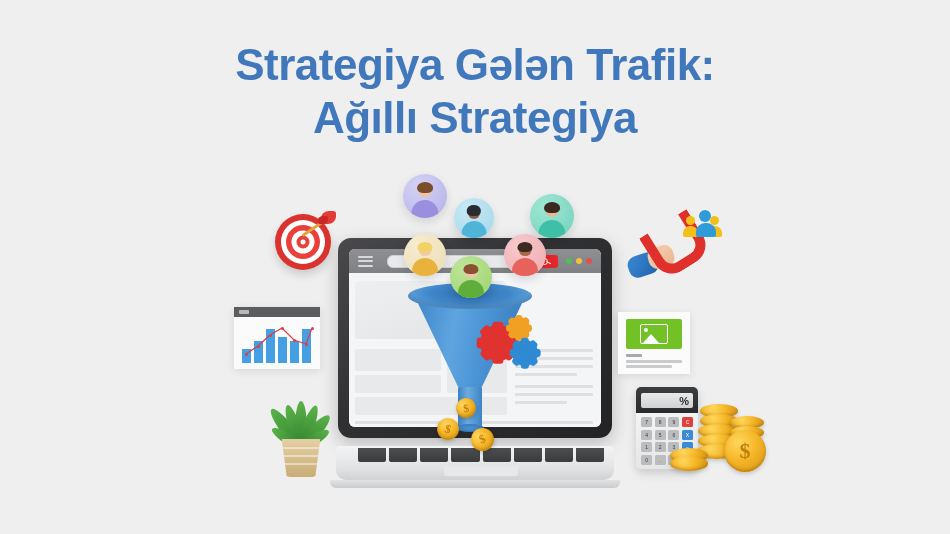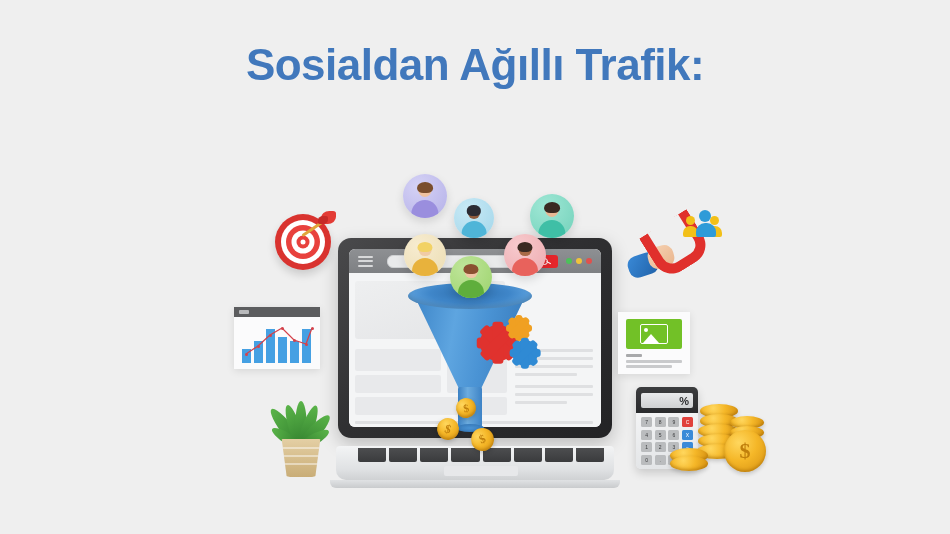--- a/index.html
+++ b/index.html
@@ -186,21 +186,22 @@
   .pot i { position:absolute; left:0; width:100%; height:2px; background:rgba(255,255,255,.45); }
   .leaf { position:absolute; bottom:30px; left:50%; background: linear-gradient(160deg,#5cb64a,#2f7d2c);
     border-radius: 50% 50% 50% 50% / 60% 60% 40% 40%; transform-origin: 50% 100%; }
 </style>
 </head>
 <body>
 
 <div id="stage" style="background: rgb(239, 239, 239);">
 
   <div class="title-block">
-    <span class="title-line" style="color: rgb(65, 120, 188);">Sosialdan Ağıllı Trafik:</span>
+    <span class="title-line" style="color: rgb(65, 120, 188);">Strategiya Gələn Trafik:</span>
+    <span class="title-line" style="color: rgb(65, 120, 188);">Ağıllı Strategiya</span>
   </div>
 
   <div class="target">
     <div class="ring" style="width:56px;height:56px;background:#d9332f;box-shadow:0 5px 8px rgba(0,0,0,.15);"></div>
     <div class="ring" style="width:44px;height:44px;background:#fff;"></div>
     <div class="ring" style="width:34px;height:34px;background:#e8413d;"></div>
     <div class="ring" style="width:23px;height:23px;background:#fff;"></div>
     <div class="ring" style="width:13px;height:13px;background:#e8413d;"></div>
     <div class="ring" style="width:5px;height:5px;background:#fff;"></div>
     <div class="dart">

